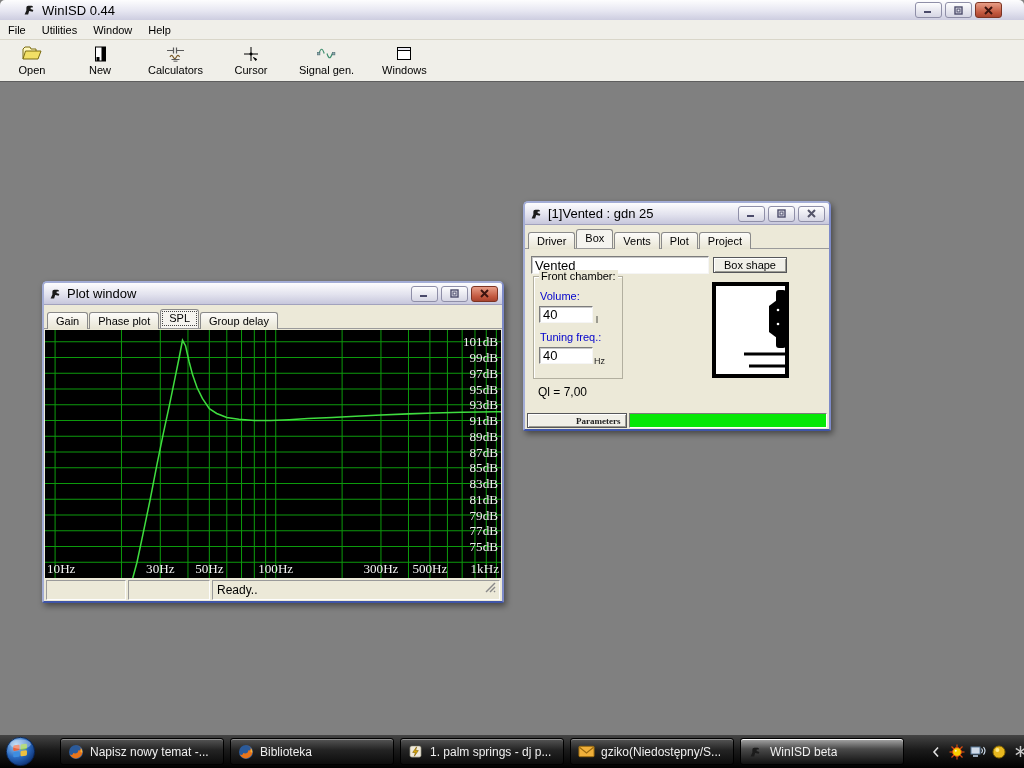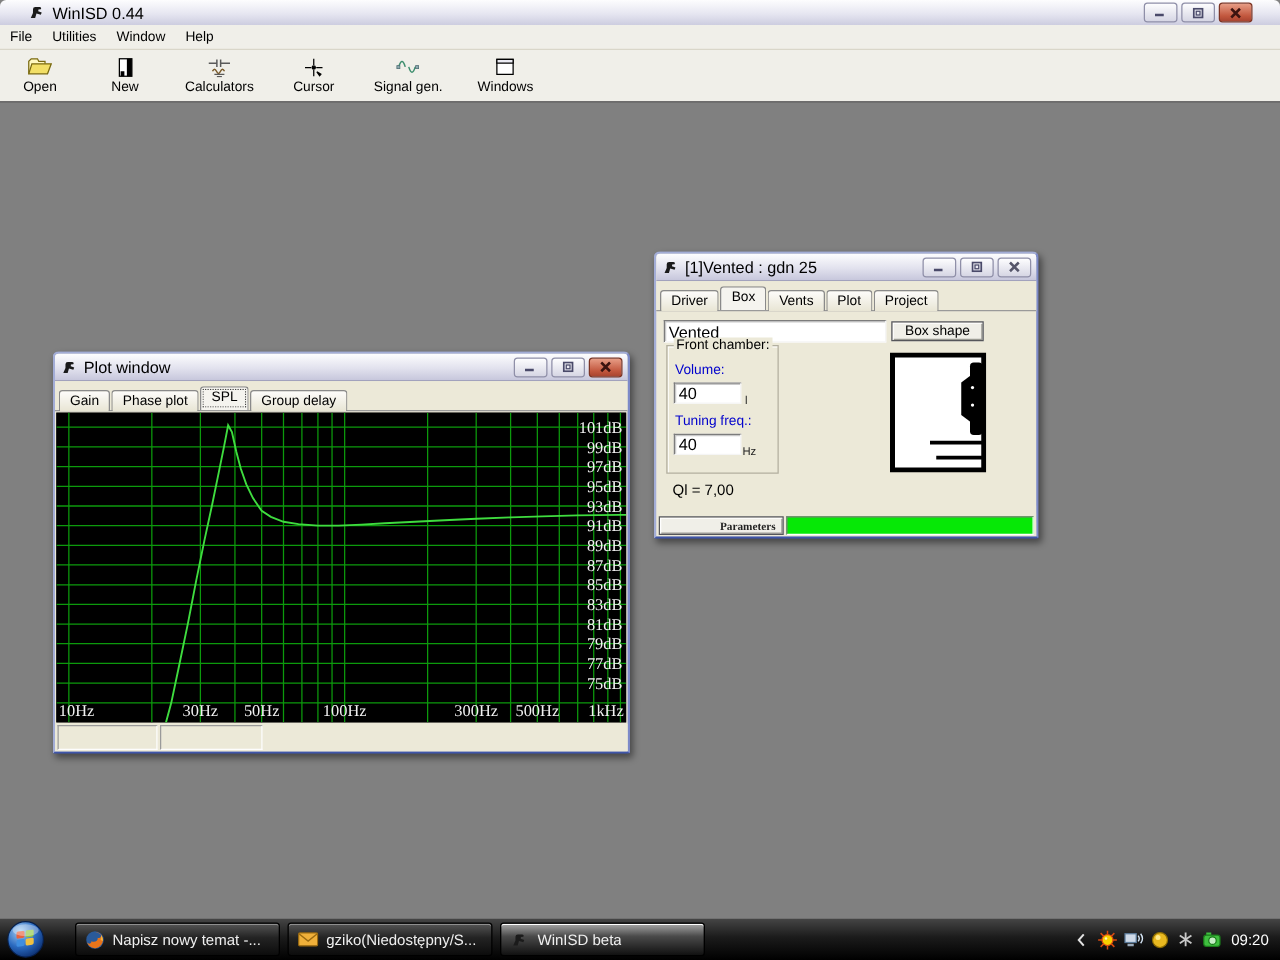--- a/index.html
+++ b/index.html
@@ -282,20 +282,32 @@
           <text x="449" y="156.8" text-anchor="end" fill="#f2f2f2" font-size="13" font-family="&quot;Liberation Serif&quot;, serif">83dB</text>
           <text x="449" y="172.4" text-anchor="end" fill="#f2f2f2" font-size="13" font-family="&quot;Liberation Serif&quot;, serif">81dB</text>
           <text x="449" y="188.0" text-anchor="end" fill="#f2f2f2" font-size="13" font-family="&quot;Liberation Serif&quot;, serif">79dB</text>
           <text x="449" y="203.6" text-anchor="end" fill="#f2f2f2" font-size="13" font-family="&quot;Liberation Serif&quot;, serif">77dB</text>
           <text x="449" y="219.3" text-anchor="end" fill="#f2f2f2" font-size="13" font-family="&quot;Liberation Serif&quot;, serif">75dB</text>
         </svg>
     </div>
     <div class="statusbar">
       <div class="status-panel" style="flex:0 0 70px"></div>
       <div class="status-panel" style="flex:0 0 72px"></div>
+      <div class="status-panel" style="flex:1;position:relative">
+        <span>Ready..</span>
+        <span class="grip">
+          <svg width="11" height="11" viewBox="0 0 11 11">
+              <g stroke="#8a8a8a" stroke-width="1.4">
+                <line x1="10" y1="1" x2="1" y2="10"></line>
+                <line x1="10" y1="5" x2="5" y2="10"></line>
+                <line x1="10" y1="9" x2="9" y2="10"></line>
+              </g>
+            </svg>
+        </span>
+      </div>
     </div>
   </div>
 
   <div class="window" style="left:523px;top:119px;width:304px;height:226px;">
     <div class="win-titlebar">
       <span class="win-icon">
           <svg width="14" height="14" viewBox="0 0 16 16">
             <path d="M3 13 L5 8.5 L5 5 Q5 3 7.2 3 L11 3 Q13.2 3.2 12.2 5 L10 5.2 L9.8 6.8 L13 8 L12.2 10 L8.2 9 L7 13 Z" fill="#1b1b1b"></path>
           </svg>
         </span>
@@ -392,20 +404,39 @@
           <svg width="16" height="16" viewBox="0 0 16 16">
             <circle cx="8" cy="8" r="7" fill="#2a5a9a"></circle>
             <path d="M8 1.5 A6.5 6.5 0 1 1 1.7 10 C3.2 11.6 5 11 5.2 9 C7.5 10.2 10.5 9 10.2 6.2 C11.5 6.8 13.1 6.2 12.8 4 A6.5 6.5 0 0 0 8 1.5 Z" fill="#e8741a"></path>
             <path d="M12.8 4 C14.1 5.5 14.5 7 14.3 8.7 L12.5 8 C12.9 6.6 12.95 5.2 12.8 4 Z" fill="#f5b43c"></path>
           </svg>
         </span>
         <span class="task-label">Napisz nowy temat -...</span>
       </span>
       <span class="task-btn">
         <span class="ticon">
+          <svg width="16" height="16" viewBox="0 0 16 16">
+            <circle cx="8" cy="8" r="7" fill="#2a5a9a"></circle>
+            <path d="M8 1.5 A6.5 6.5 0 1 1 1.7 10 C3.2 11.6 5 11 5.2 9 C7.5 10.2 10.5 9 10.2 6.2 C11.5 6.8 13.1 6.2 12.8 4 A6.5 6.5 0 0 0 8 1.5 Z" fill="#e8741a"></path>
+            <path d="M12.8 4 C14.1 5.5 14.5 7 14.3 8.7 L12.5 8 C12.9 6.6 12.95 5.2 12.8 4 Z" fill="#f5b43c"></path>
+          </svg>
+        </span>
+        <span class="task-label">Biblioteka</span>
+      </span>
+      <span class="task-btn">
+        <span class="ticon">
+          <svg width="15" height="15" viewBox="0 0 16 16">
+            <rect x="2" y="2" width="12" height="12" rx="2" fill="#efe9da" stroke="#6a6a5a" stroke-width=".6"></rect>
+            <path d="M9.2 3 L5 9 H7.8 L6.8 13 L11 7 H8.2 Z" fill="#d8a80a" stroke="#7a5a00" stroke-width=".6"></path>
+          </svg>
+        </span>
+        <span class="task-label">1. palm springs - dj p...</span>
+      </span>
+      <span class="task-btn">
+        <span class="ticon">
           <svg width="17" height="13" viewBox="0 0 18 13">
             <rect x="1" y="1" width="16" height="11" rx="1" fill="#f0b03a" stroke="#9a6a10"></rect>
             <path d="M1.5 2 L9 8 L16.5 2" fill="none" stroke="#9a6a10" stroke-width="1.2"></path>
           </svg>
         </span>
         <span class="task-label">gziko(Niedostępny/S...</span>
       </span>
       <span class="task-btn active">
         <span class="ticon">
           <svg width="14" height="14" viewBox="0 0 16 16">

